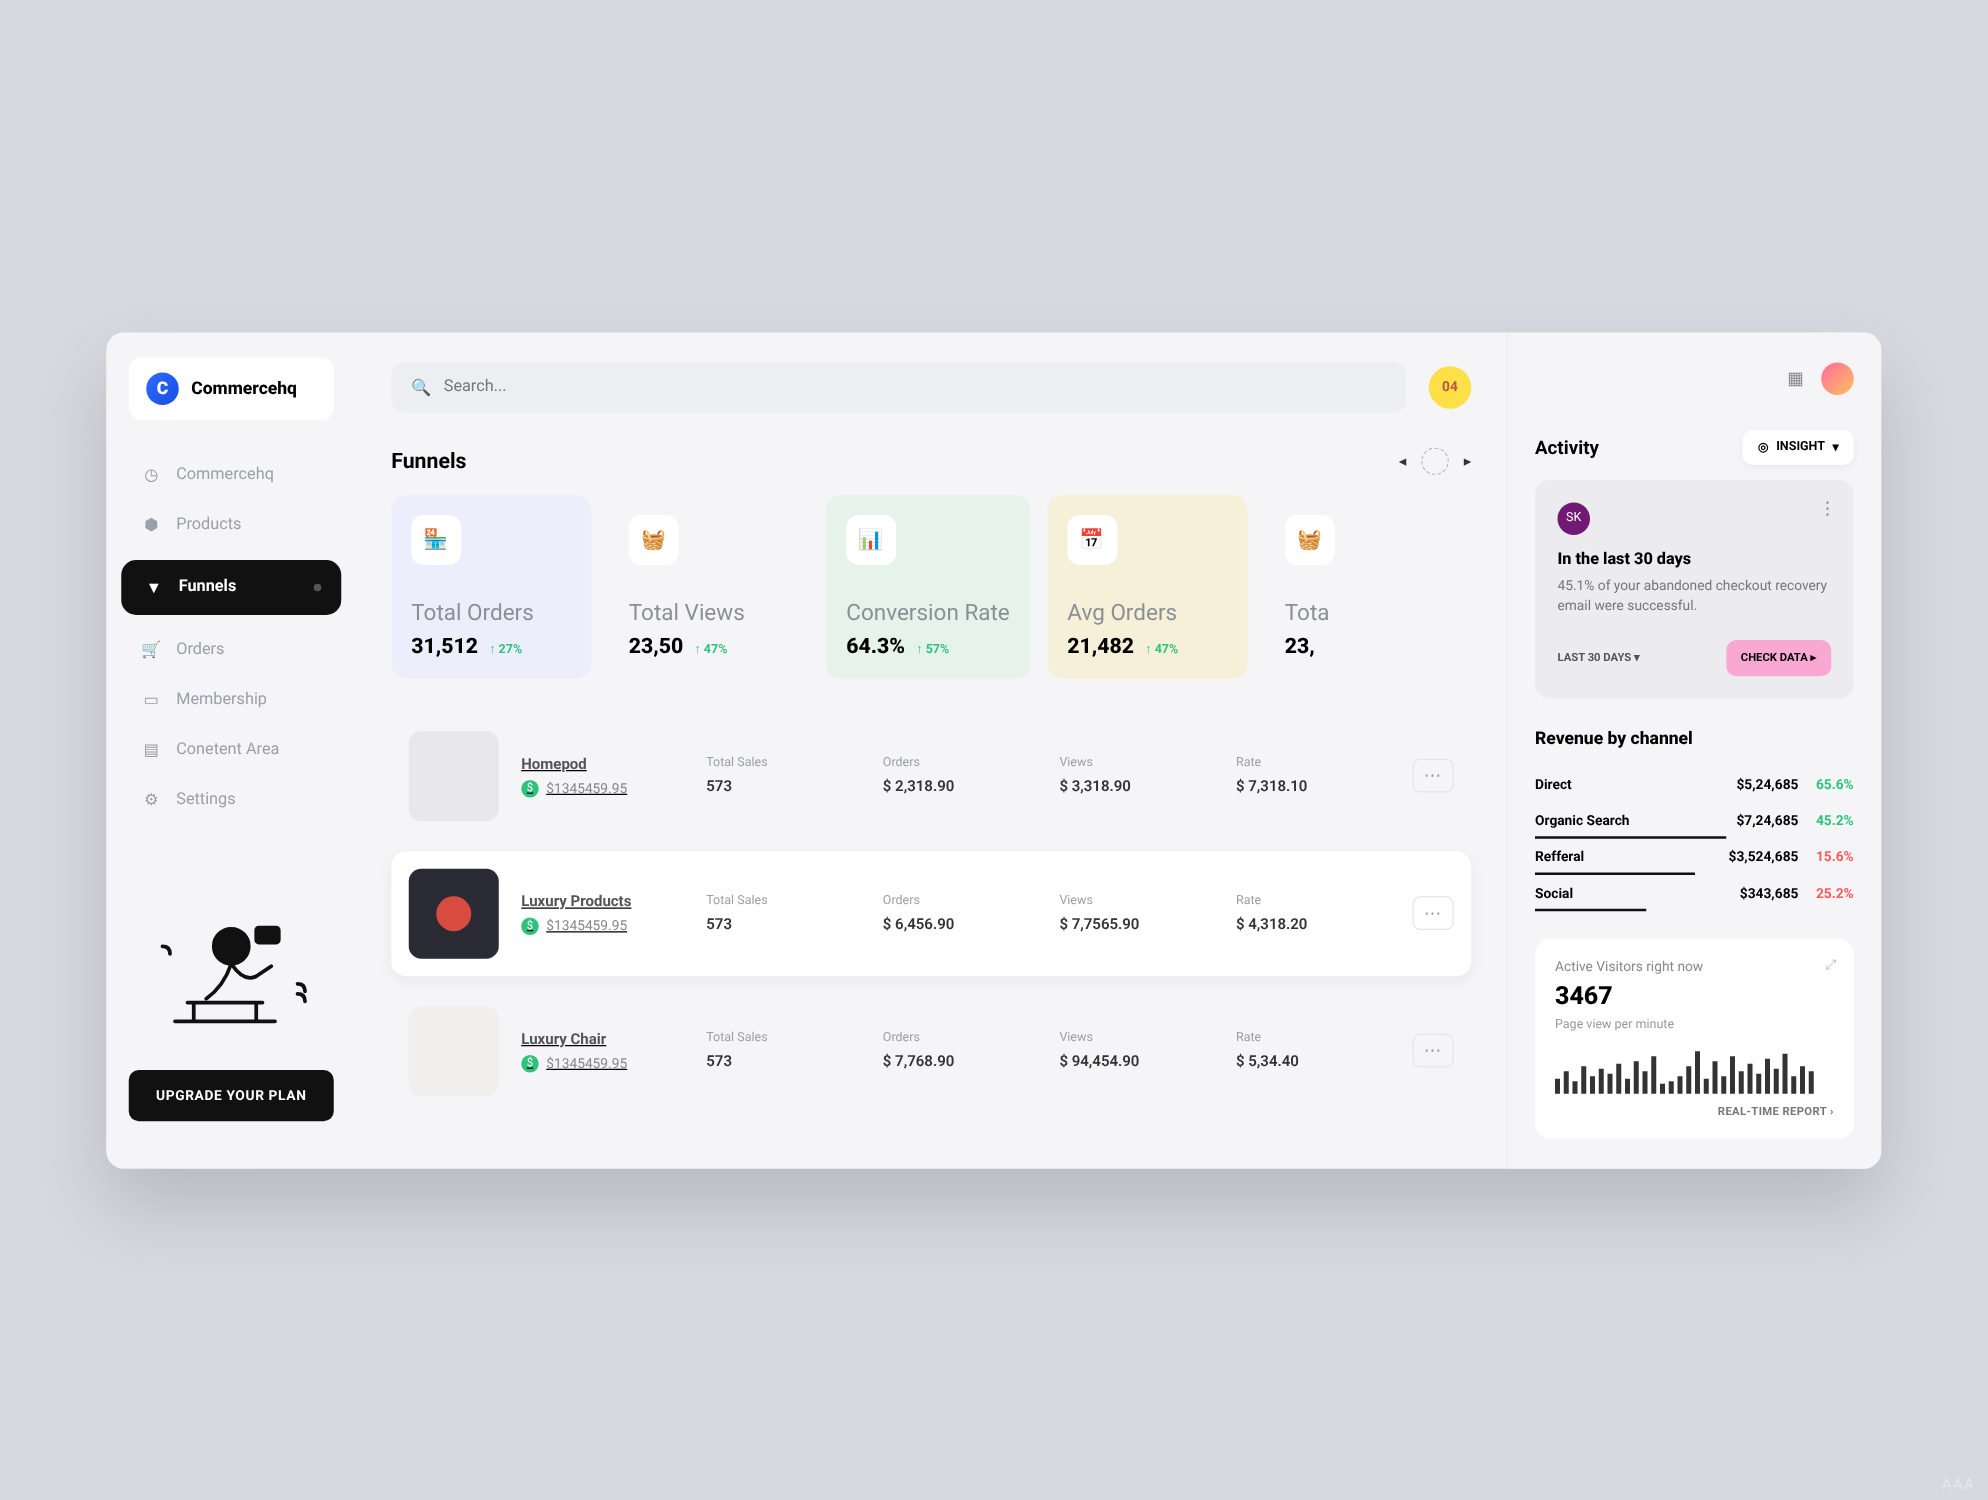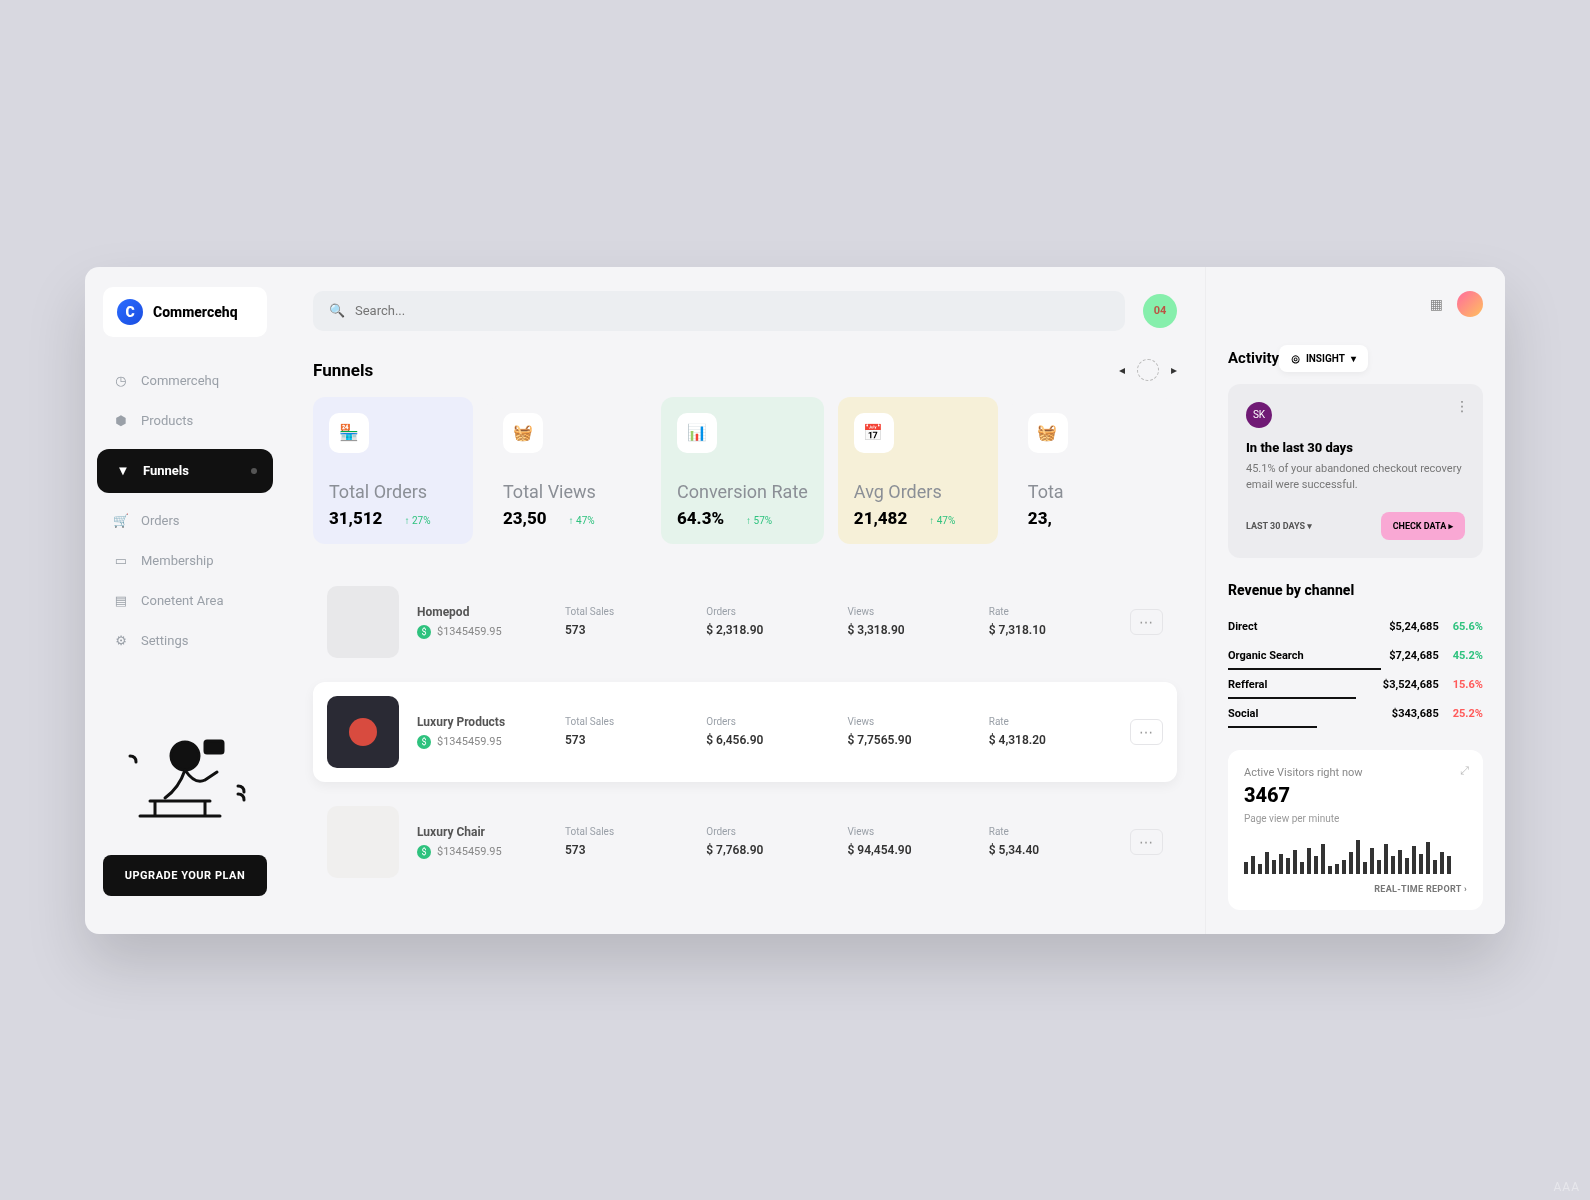--- a/index.html
+++ b/index.html
@@ -12,50 +12,50 @@
 .nav li { display:flex; align-items:center; gap:12px; padding:12px 28px; color:#9aa0a8; font-size:13px; cursor:pointer; }
 .nav li.active { background:#111; color:#fff; border-radius:12px; margin:8px 12px; padding:14px 18px; font-weight:700; position:relative; }
 .nav li.active::after { content:""; width:6px; height:6px; border-radius:50%; background:#555; position:absolute; right:16px; }
 .icon { width:16px; height:16px; display:inline-flex; align-items:center; justify-content:center; }
 .illus { margin:auto 18px 14px; height:160px; background:#f5f5f7; display:flex; align-items:center; justify-content:center; }
 .upgrade-btn { margin:0 18px 18px; background:#111; color:#fff; border:none; border-radius:8px; padding:14px 0; font-size:11px; font-weight:700; letter-spacing:.5px; cursor:pointer; }
 .main { flex:1; padding:24px 28px; }
 .topbar { display:flex; align-items:center; gap:18px; margin-bottom:28px; }
 .search { flex:1; background:#eceef1; border-radius:10px; padding:12px 16px; display:flex; align-items:center; gap:10px; color:#9aa0a8; font-size:13px; }
 .search input { border:none; background:transparent; outline:none; flex:1; font-size:13px; }
-.badge { width:34px; height:34px; border-radius:50%; background:#86efac; color:#b54; font-size:11px; display:flex; align-items:center; justify-content:center; font-weight:700; }
+.badge { width:34px; height:34px; border-radius:50%; background:#fde047; color:#b54; font-size:11px; display:flex; align-items:center; justify-content:center; font-weight:700; }
 .section-head { display:flex; align-items:center; justify-content:space-between; margin-bottom:16px; }
 .section-head h2 { font-size:17px; font-weight:700; }
 .pager { display:flex; align-items:center; gap:12px; color:#333; font-size:12px; }
 .pager .dots { width:22px; height:22px; border:1px dashed #bbb; border-radius:50%; }
 .cards { display:flex; gap:14px; overflow:hidden; }
 .card { min-width:160px; border-radius:12px; padding:16px; }
 .card .icon-box { width:40px; height:40px; background:#fff; border-radius:10px; display:flex; align-items:center; justify-content:center; margin-bottom:28px; font-size:16px; }
 .card .label { font-size:18px; color:#8b8f96; margin-bottom:6px; }
 .card .value { font-size:17px; font-weight:800; display:inline-block; }
-.card .delta { font-size:10px; color:#2ec27e; font-weight:400; margin-left:22px; }
+.card .delta { font-size:10px; color:#2ec27e; font-weight:700; margin-left:9px; }
 .c0{background:#eceefb;} .c1{background:#f5f5f7;} .c2{background:#e5f3eb;} .c3{background:#f6f0d8;} .c4{background:#f5f5f7;}
 .products { margin-top:28px; }
 .view-all { font-size:11px; font-weight:700; letter-spacing:.5px; color:#555; cursor:pointer; }
 .prod-row { display:flex; align-items:center; gap:18px; padding:14px; border-radius:12px; margin-bottom:10px; }
 .prod-row.active { background:#fff; box-shadow:0 4px 12px rgba(0,0,0,.05); }
 .prod-img { width:72px; height:72px; border-radius:10px; background:#e8e8ea; display:flex; align-items:center; justify-content:center; }
-.prod-info { width:130px; }
+.prod-info { width:130px;text-decoration:underline; }
 .prod-name { font-size:12px; font-weight:700; color:#555; margin-bottom:6px; }
 .prod-price { font-size:11px; color:#888; display:flex; align-items:center; gap:6px; }
 .prod-price .dot { width:14px; height:14px; background:#2ec27e; border-radius:50%; color:#fff; font-size:9px; display:flex; align-items:center; justify-content:center; }
 .prod-col { flex:1; }
 .prod-col .lbl { font-size:10px; color:#9aa0a8; margin-bottom:6px; }
 .prod-col .val { font-size:12px; font-weight:600; color:#333; }
 .prod-more { color:#999; cursor:pointer; padding:4px 8px; border:1px solid #e5e5e8; border-radius:6px; font-size:14px; letter-spacing:1px; }
 .right { width:300px; background:#f5f5f7; padding:24px 22px; border-left:1px solid rgba(0,0,0,.03); }
 .right-top { display:flex; justify-content:flex-end; gap:14px; align-items:center; margin-bottom:28px; }
 .grid-icon { color:#888; font-size:14px; }
 .avatar { width:26px; height:26px; border-radius:50%; background:linear-gradient(135deg,#ff6b9d,#ffc15e); }
-.right-head { display:flex; align-items:center; margin-bottom:12px; }
+.right-head { display:flex; align-items:center; justify-content:space-between; margin-bottom:12px; }
 .right-head h3 { font-size:15px; font-weight:700; }
 .insight-btn { background:#fff; border:none; border-radius:8px; padding:8px 12px; font-size:10px; font-weight:700; display:flex; align-items:center; gap:6px; cursor:pointer; box-shadow:0 2px 6px rgba(0,0,0,.05); }
 .activity-card { background:#ececef; border-radius:12px; padding:18px; margin-bottom:24px; position:relative; }
 .activity-card .av { width:26px; height:26px; border-radius:50%; background:#701a75; color:#fff; font-size:10px; display:flex; align-items:center; justify-content:center; margin-bottom:12px; }
 .activity-card h4 { font-size:13px; font-weight:800; margin-bottom:6px; }
 .activity-card p { font-size:11px; color:#777; line-height:1.5; margin-bottom:18px; }
 .activity-card .row { display:flex; align-items:center; justify-content:space-between; }
 .activity-card .period { font-size:9px; font-weight:700; color:#555; }
 .check-btn { background:#f9a8d4; border:none; border-radius:8px; padding:9px 12px; font-size:9px; font-weight:700; cursor:pointer; }
 .activity-card .menu { position:absolute; top:14px; right:14px; color:#888; font-size:14px; }

